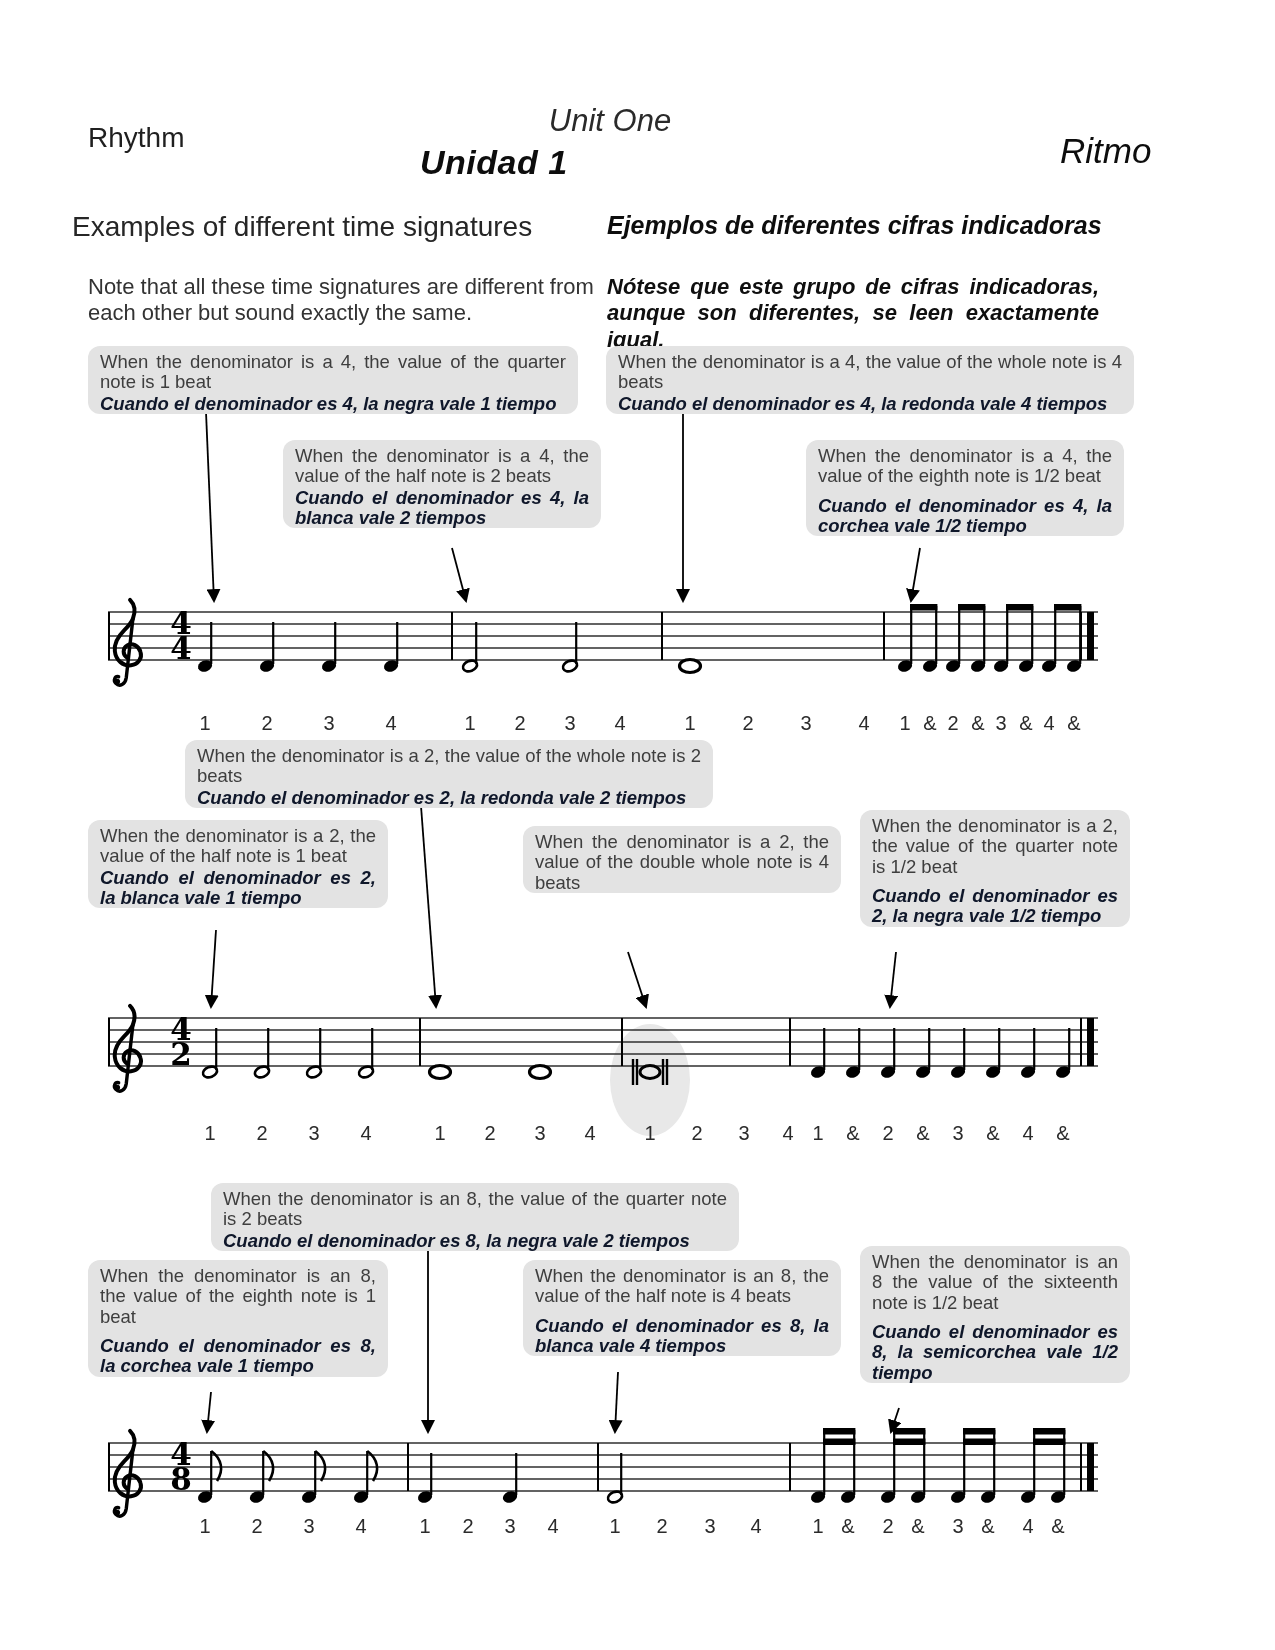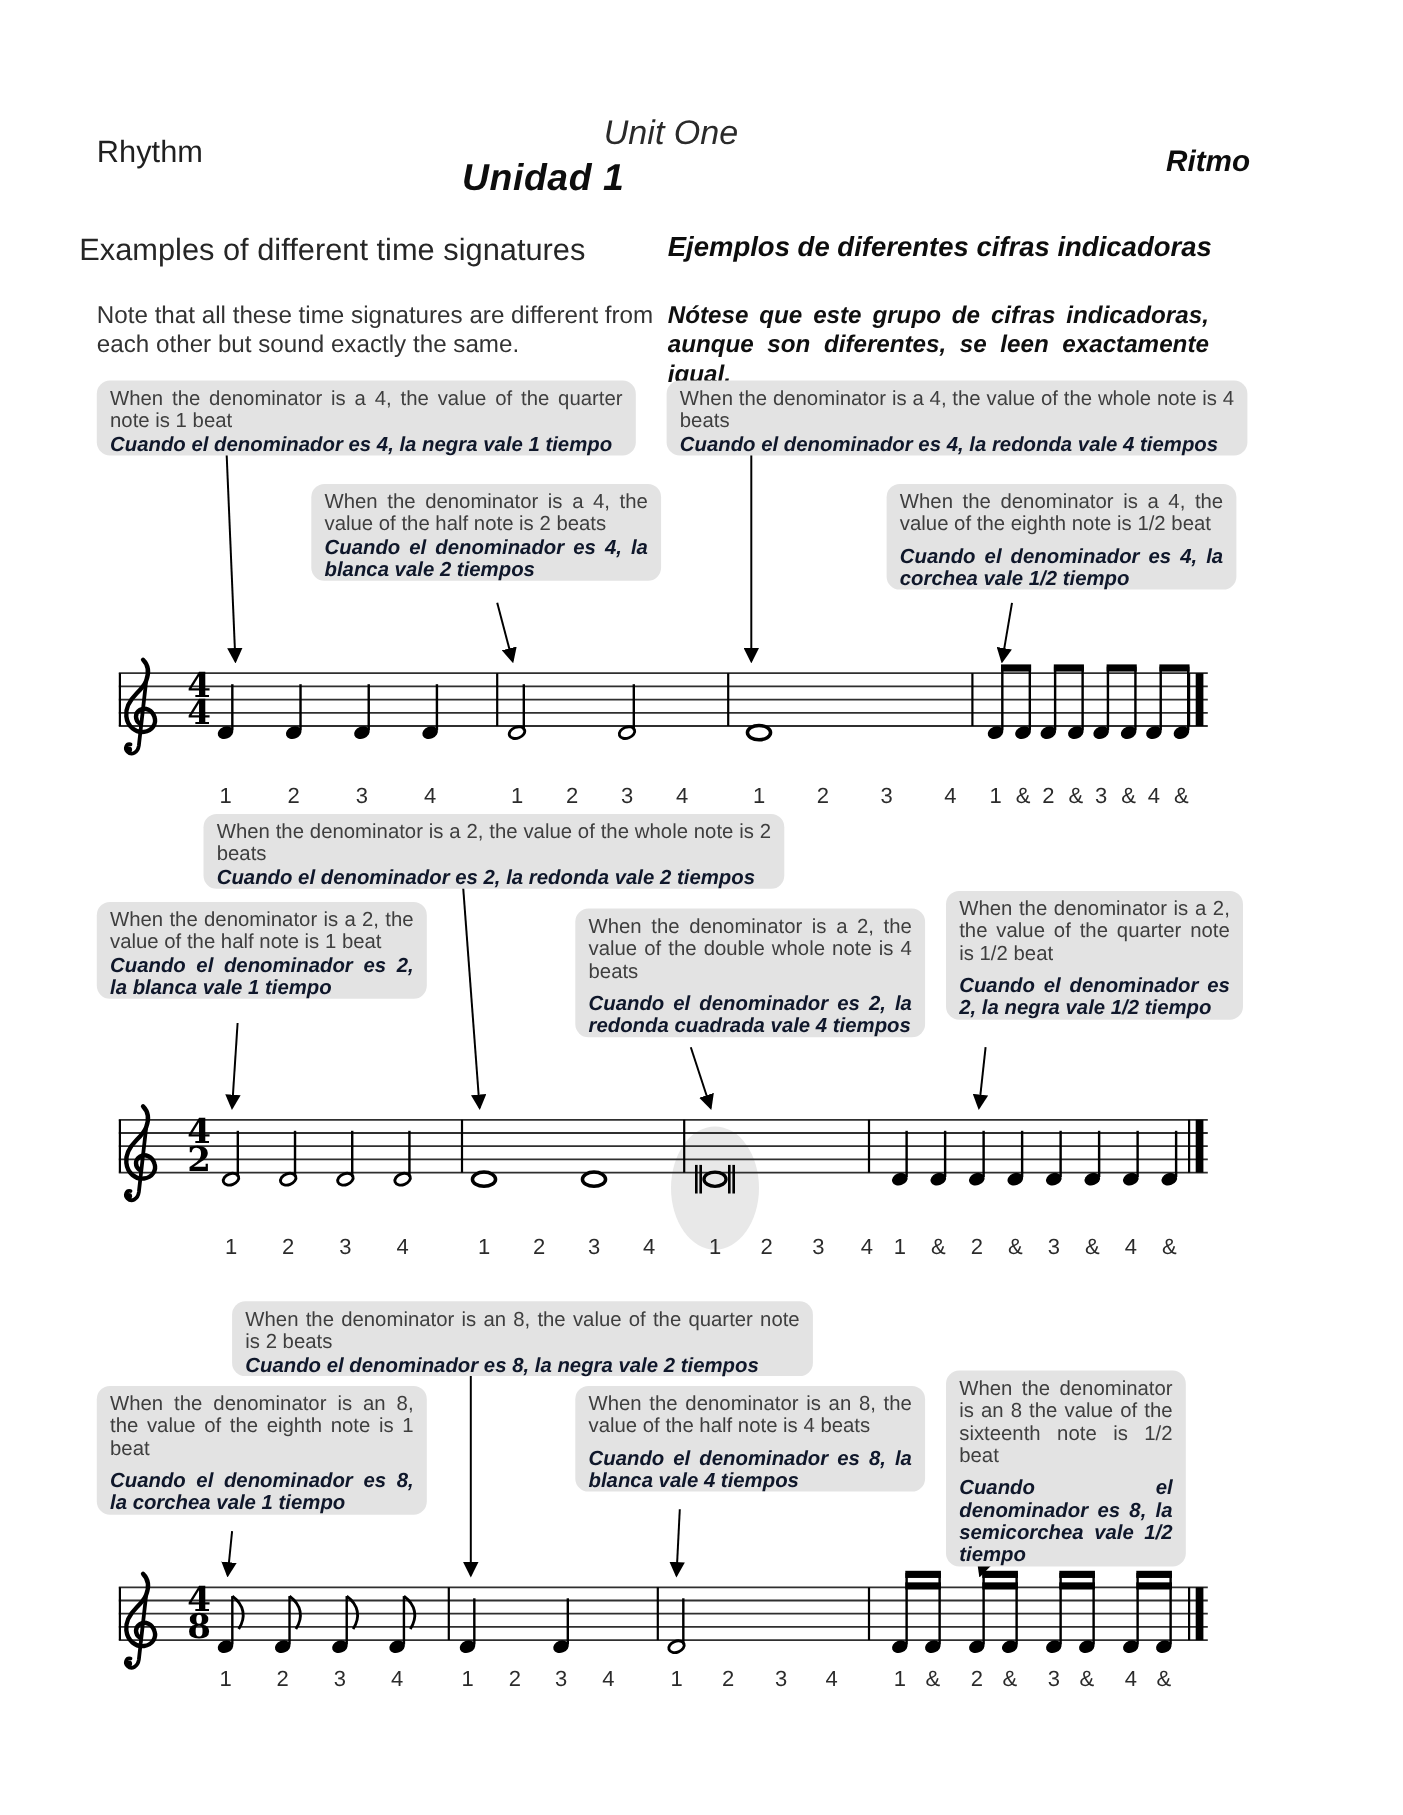--- a/index.html
+++ b/index.html
@@ -2,21 +2,21 @@
 <html><head>
 <meta charset="utf-8">
 <style>
   html,body{margin:0;padding:0;background:#ffffff;}
   .page{position:relative;width:1275px;height:1650px;background:#fff;overflow:hidden;
         font-family:"Liberation Sans",sans-serif;color:#2e2e2e;}
   .abs{position:absolute;}
   .h-rhythm{left:88px;top:122px;font-size:28px;color:#1f1f1f;}
   .h-unit{left:420px;top:103px;width:380px;text-align:center;font-size:31px;font-style:italic;color:#2a2a2a;}
   .h-unidad{left:420px;top:143px;width:380px;text-align:left;font-size:34px;font-style:italic;font-weight:700;color:#0d0d0d;letter-spacing:.5px;}
-  .h-ritmo{left:1060px;top:131px;font-size:27px;font-style:italic;font-weight:700;color:#0d0d0d;}
+  .h-ritmo{left:1060px;top:131px;font-size:35px;font-style:italic;font-weight:400;color:#0d0d0d;}
   .sec-en{left:72px;top:211px;font-size:28px;color:#262626;}
   .sec-es{left:607px;top:211px;font-size:25px;font-style:italic;font-weight:700;color:#0d0d0d;}
   .intro-en{left:88px;top:274px;width:522px;font-size:22px;line-height:1.2;color:#333;}
   .intro-es{left:607px;top:274px;width:492px;font-size:22px;line-height:1.2;font-style:italic;font-weight:700;color:#0f0f0f;text-align:justify;}
   .box{position:absolute;background:#e3e3e3;border-radius:12px;padding:6px 12px 0 12px;
        font-size:18.5px;line-height:1.1;color:#3e3e3e;box-sizing:border-box;text-align:justify;z-index:2;}
   .box .es{font-style:italic;font-weight:700;color:#0f172a;margin-top:1px;}
   .box.gap .es{margin-top:9px;}
   #music-layer{position:absolute;left:0;top:0;z-index:1;}
   .sig{font-family:"DejaVu Serif",serif;font-weight:700;font-size:31px;text-anchor:middle;fill:#000;}
@@ -57,40 +57,39 @@
   <div class="box" style="left:185px;top:740px;width:528px;">
     <div class="en">When the denominator is a 2, the value of the whole note is 2 beats</div>
     <div class="es">Cuando el denominador es 2, la redonda vale 2 tiempos</div>
   </div>
   <div class="box" style="left:88px;top:820px;width:300px;">
     <div class="en">When the denominator is a 2, the value of the half note is 1 beat</div>
     <div class="es">Cuando el denominador es 2, la blanca vale 1 tiempo</div>
   </div>
   <div class="box gap" style="left:523px;top:826px;width:318px;">
     <div class="en">When the denominator is a 2, the value of the double whole note is 4 beats</div>
-    <div class="es">Cuando el denominador es 2, la redonda cuadrada vale 4 tiempos</div>
   </div>
   <div class="box gap" style="left:860px;top:810px;width:270px;">
     <div class="en">When the denominator is a 2, the value of the quarter note is 1/2 beat</div>
     <div class="es">Cuando el denominador es 2, la negra vale 1/2 tiempo</div>
   </div>
 
   <div class="box" style="left:211px;top:1183px;width:528px;">
     <div class="en">When the denominator is an 8, the value of the quarter note is 2 beats</div>
     <div class="es">Cuando el denominador es 8, la negra vale 2 tiempos</div>
   </div>
   <div class="box gap" style="left:88px;top:1260px;width:300px;">
     <div class="en">When the denominator is an 8, the value of the eighth note is 1 beat</div>
     <div class="es">Cuando el denominador es 8, la corchea vale 1 tiempo</div>
   </div>
   <div class="box gap" style="left:523px;top:1260px;width:318px;">
     <div class="en">When the denominator is an 8, the value of the half note is 4 beats</div>
     <div class="es">Cuando el denominador es 8, la blanca vale 4 tiempos</div>
   </div>
-  <div class="box gap" style="left:860px;top:1246px;width:218px;">
+  <div class="box gap" style="left:860px;top:1246px;width:270px;">
     <div class="en">When the denominator is an 8 the value of the sixteenth note is 1/2 beat</div>
     <div class="es">Cuando el denominador es 8, la semicorchea vale 1/2 tiempo</div>
   </div>
 
   <svg id="music-layer" width="1275" height="1650" viewBox="0 0 1275 1650">
     <defs>
       <marker id="arrowhead" viewBox="0 0 10 10" refX="8.5" refY="5" markerUnits="userSpaceOnUse" markerWidth="14" markerHeight="14" orient="auto">
         <path d="M0 0 L10 5 L0 10 Z" fill="#000"></path>
       </marker>
       <g id="clef">

